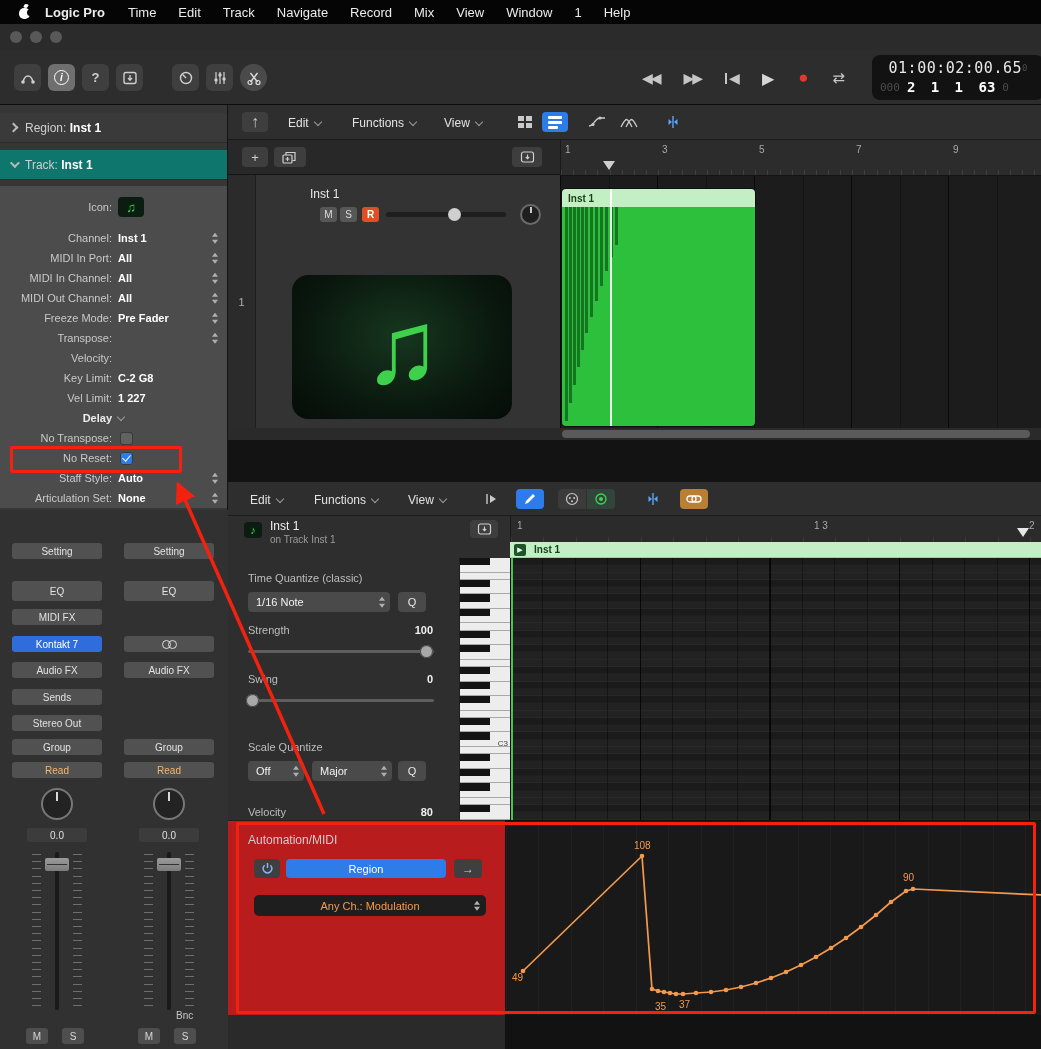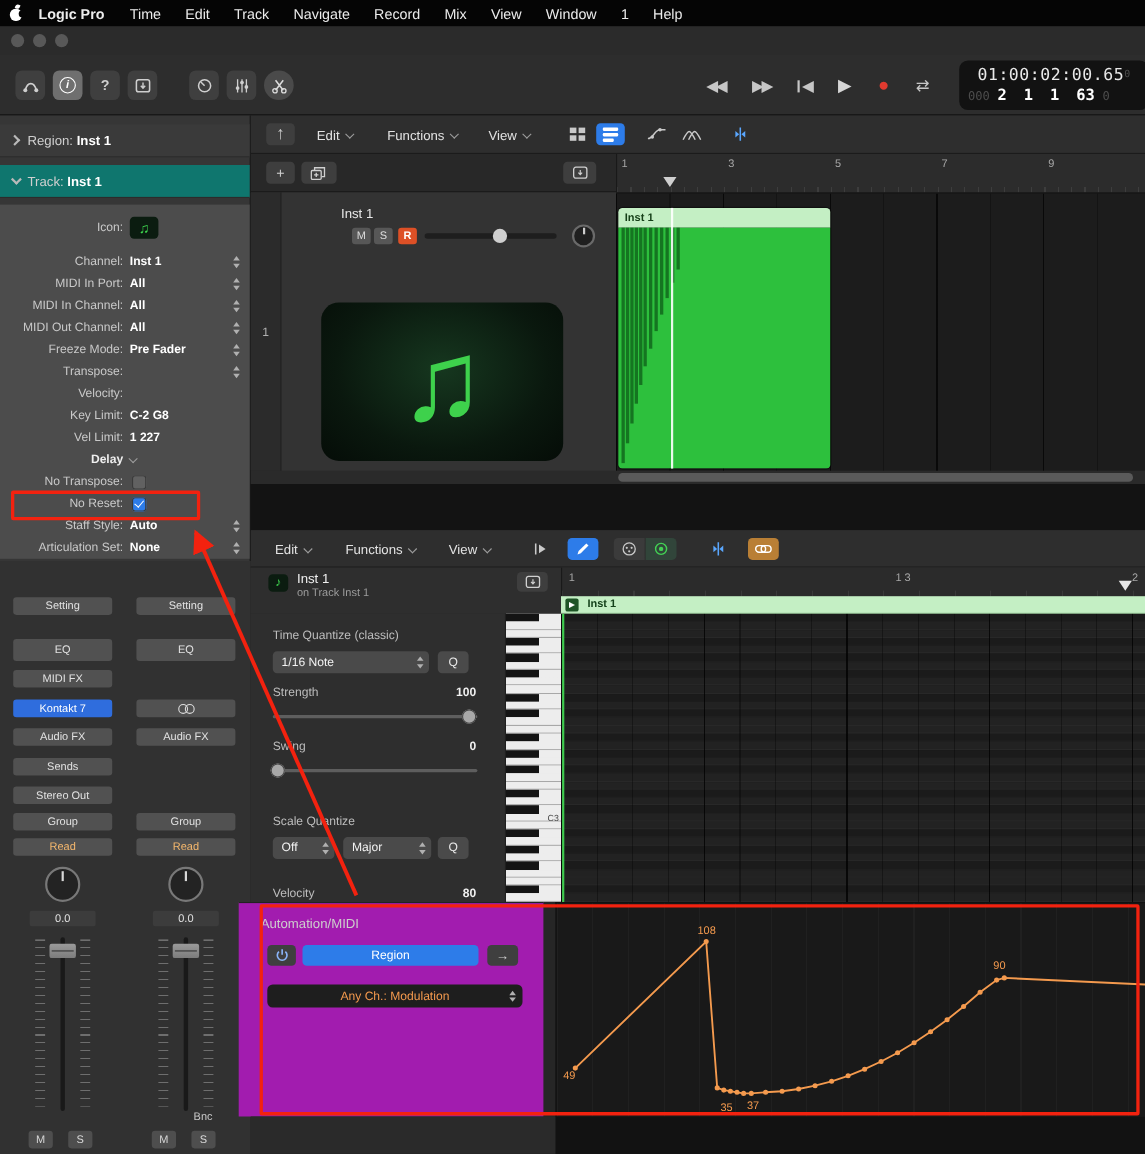--- a/index.html
+++ b/index.html
@@ -5,21 +5,21 @@
 *{margin:0;padding:0;box-sizing:border-box}
 html,body{background:#000}
 #root{position:relative;width:1041px;height:1049px;overflow:hidden;background:#262626;
   font-family:"Liberation Sans",sans-serif;color:#ddd}
 .abs{position:absolute}
 .flex{display:flex;align-items:center}
 .ctr{display:flex;align-items:center;justify-content:center}
 
 
 .menubar{left:0;top:0;width:100%;height:24px;background:#050505;display:flex;align-items:center;
-  font-size:13px;color:#ececec}
+  padding-left:10px;font-size:13px;color:#ececec}
 .apple{width:13px;height:14px;position:relative;margin:0 8px;display:inline-block}
 .apple i{position:absolute;left:1px;top:3px;width:11px;height:11px;background:#fff;border-radius:46%}
 .apple u{position:absolute;right:-3px;top:4px;width:7px;height:7px;background:#050505;border-radius:50%}
 .apple b{position:absolute;left:6px;top:-1px;width:4px;height:4px;background:#fff;border-radius:60% 0 60% 0;transform:rotate(25deg)}
 .mb-app{font-weight:bold;margin:0 12px 0 6px}
 .mb-item{padding:0 11px}
 
 
 .titlebar{left:0;top:24px;width:100%;height:26px;background:#2b2b2b;display:flex;align-items:center;padding-left:10px;gap:8px}
 .tl{width:12px;height:12px;border-radius:50%;background:#585858}
@@ -144,21 +144,21 @@
 .pk-label{position:absolute;right:2px;top:0;font-size:8px;color:#444;line-height:7px}
 .ngrid{left:510px;top:558px;width:531px;height:262px;background:#1d1d1d;overflow:hidden}
 .gr-w{background:#222;border-bottom:1px solid rgba(255,255,255,.03)}
 .gr-b{background:#1b1b1b;border-bottom:1px solid rgba(255,255,255,.02)}
 .ngrid-v{position:absolute;inset:0;
   background-image:repeating-linear-gradient(90deg,rgba(0,0,0,.65) 0 1px,transparent 1px 129.75px),
   repeating-linear-gradient(90deg,rgba(0,0,0,.35) 0 1px,transparent 1px 32.44px)}
 .gstart{position:absolute;left:1px;top:0;width:2px;height:100%;background:#3ecb4e}
 
 
-.autol{left:217px;top:820px;width:277px;height:195px;background:#a21caf;border-top:1px solid #222}
+.autol{left:228px;top:820px;width:277px;height:195px;background:#b91c1c;border-top:1px solid #222}
 .autobtn{position:absolute;height:19px;border-radius:4px;background:#3f3f3f;color:#d0d0d0;
   display:flex;align-items:center;justify-content:center;font-size:12px}
 .region-mode{background:var(--accent-blue);color:#fff;font-size:11px}
 .param-dd{position:absolute;left:26px;top:74px;width:232px;height:21px;background:#1e1e1e;border-radius:5px;
   display:flex;align-items:center;justify-content:center;color:var(--automation-orange);font-size:11px}
 .acurve{left:505px;top:820px;width:536px;height:195px;background:#191919;border-top:1px solid #111;border-left:1px solid #111;
   background-image:repeating-linear-gradient(90deg,rgba(255,255,255,.03) 0 1px,transparent 1px 32.44px)}
 .bottom-left{left:228px;top:1015px;width:277px;height:34px;background:#2a2a2a}
 .bottom-right{left:505px;top:1015px;width:536px;height:34px;background:#121212}
 

